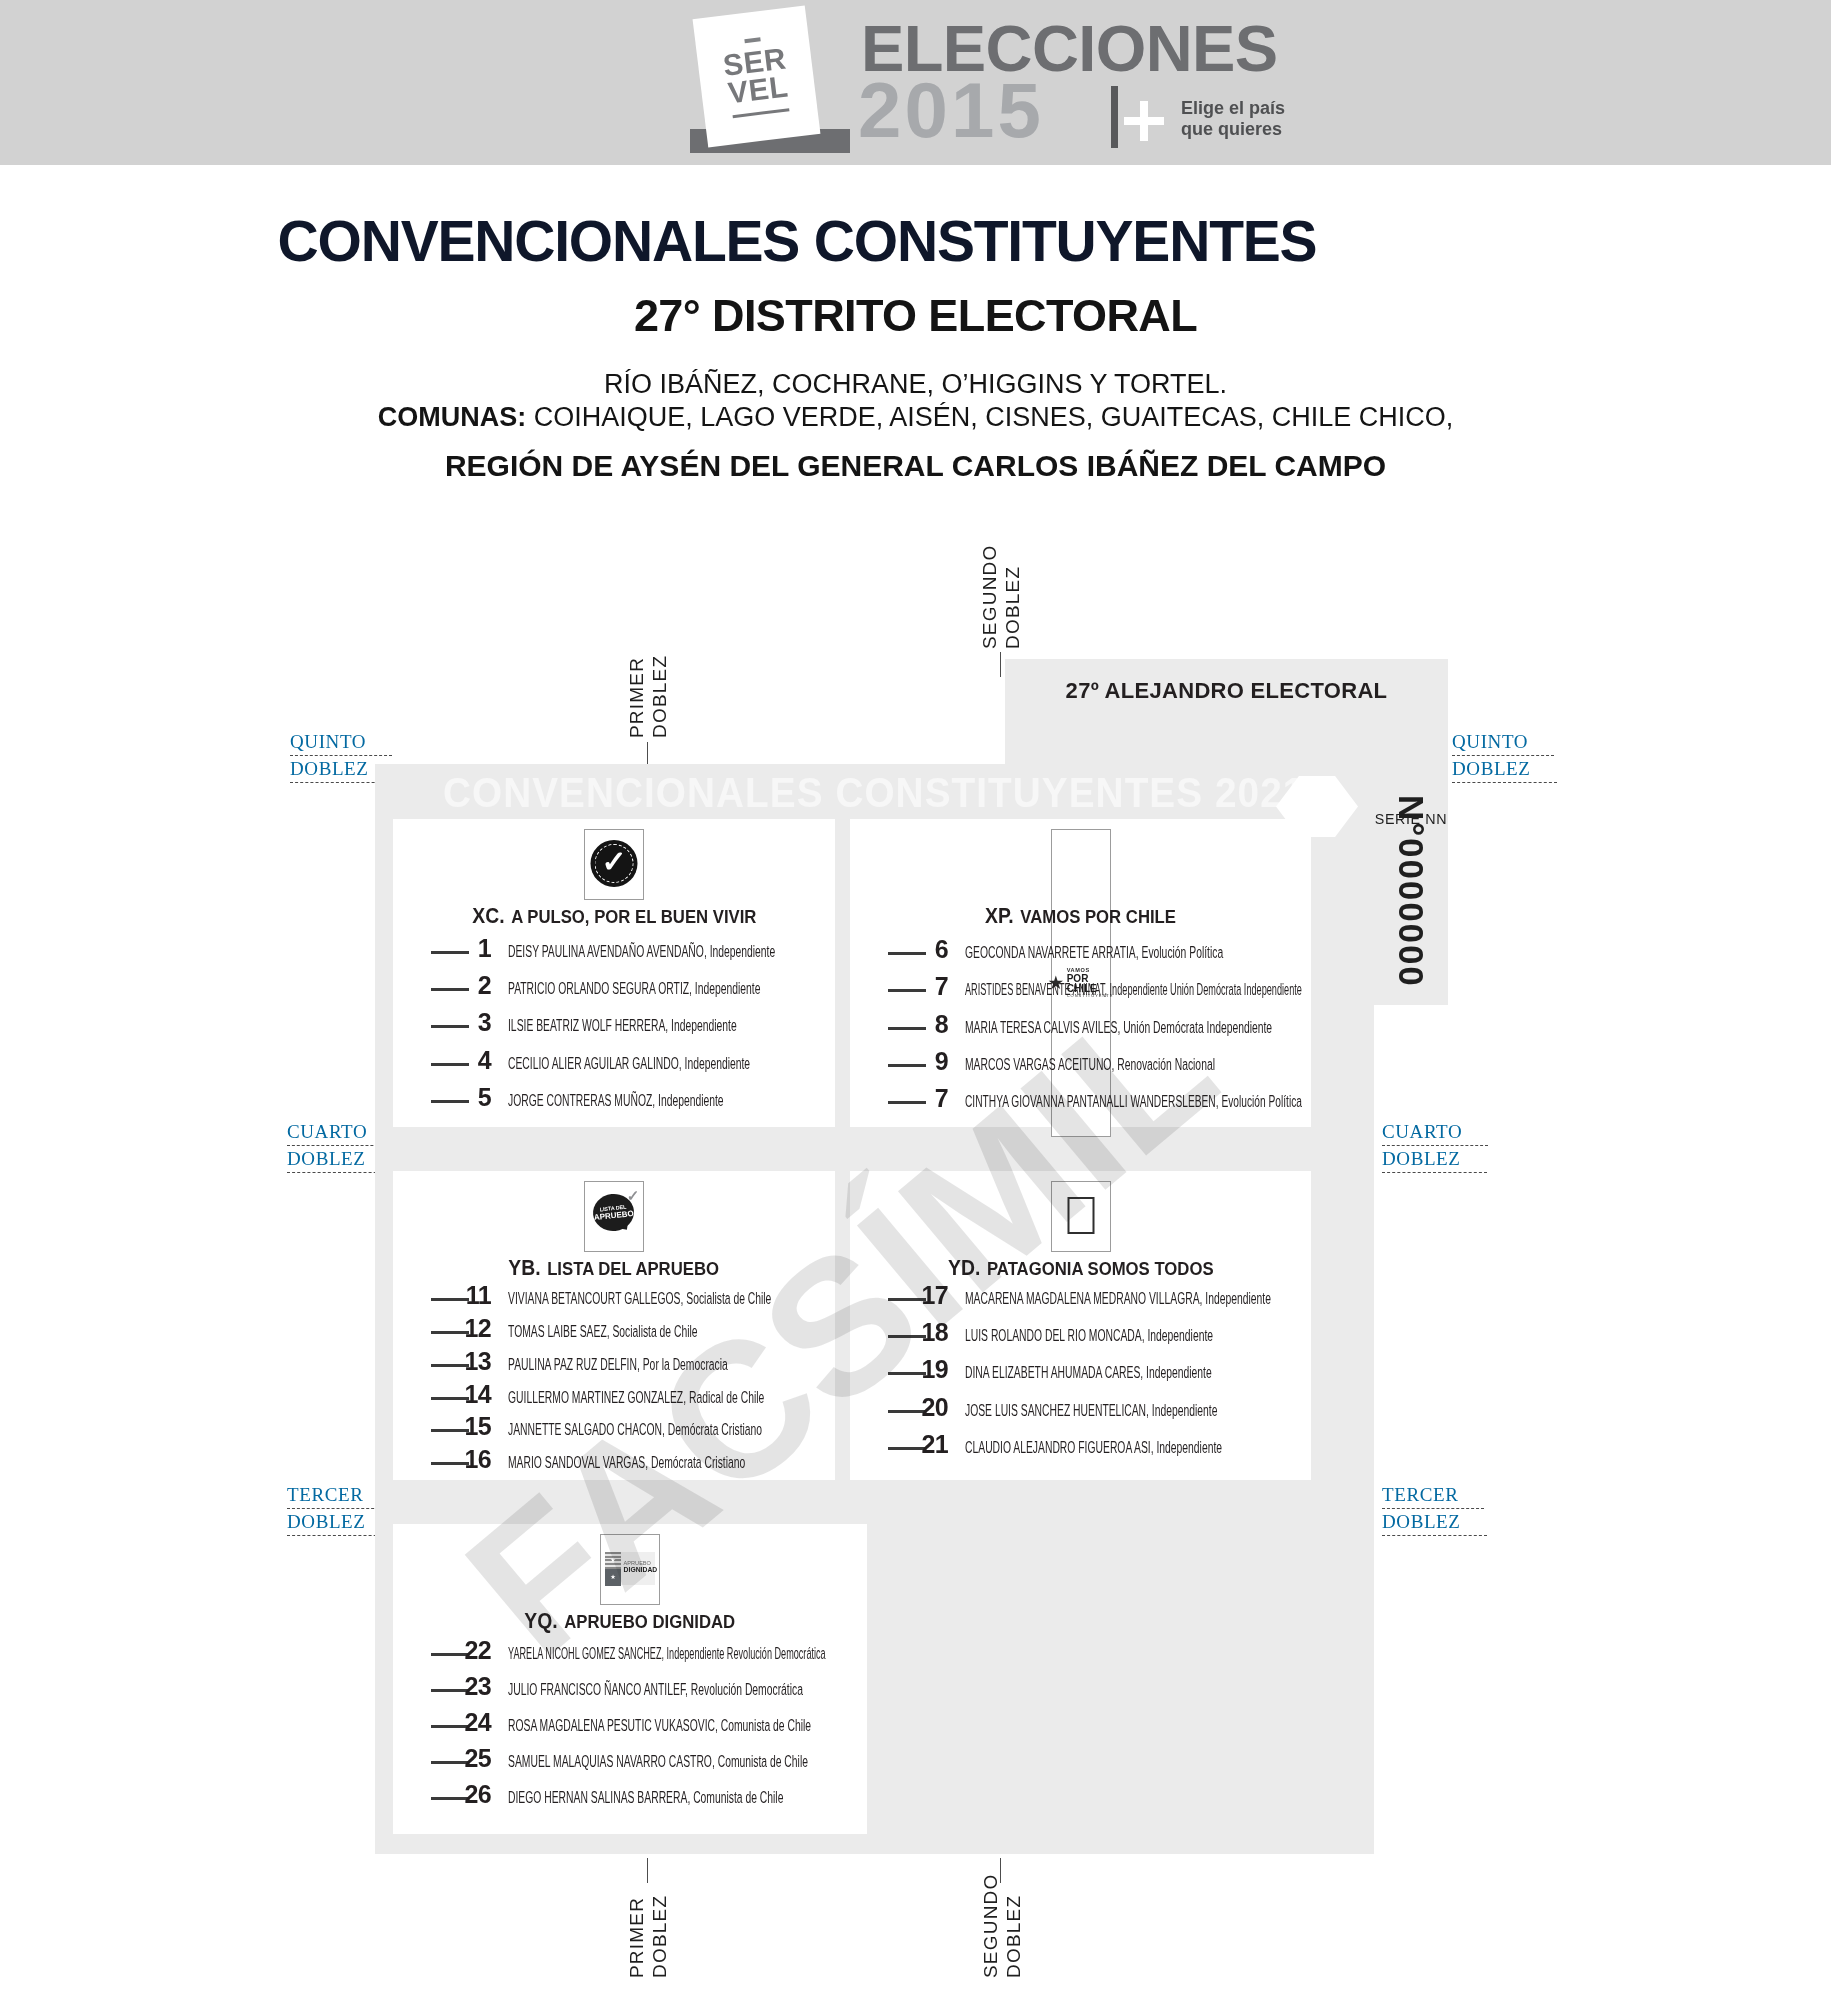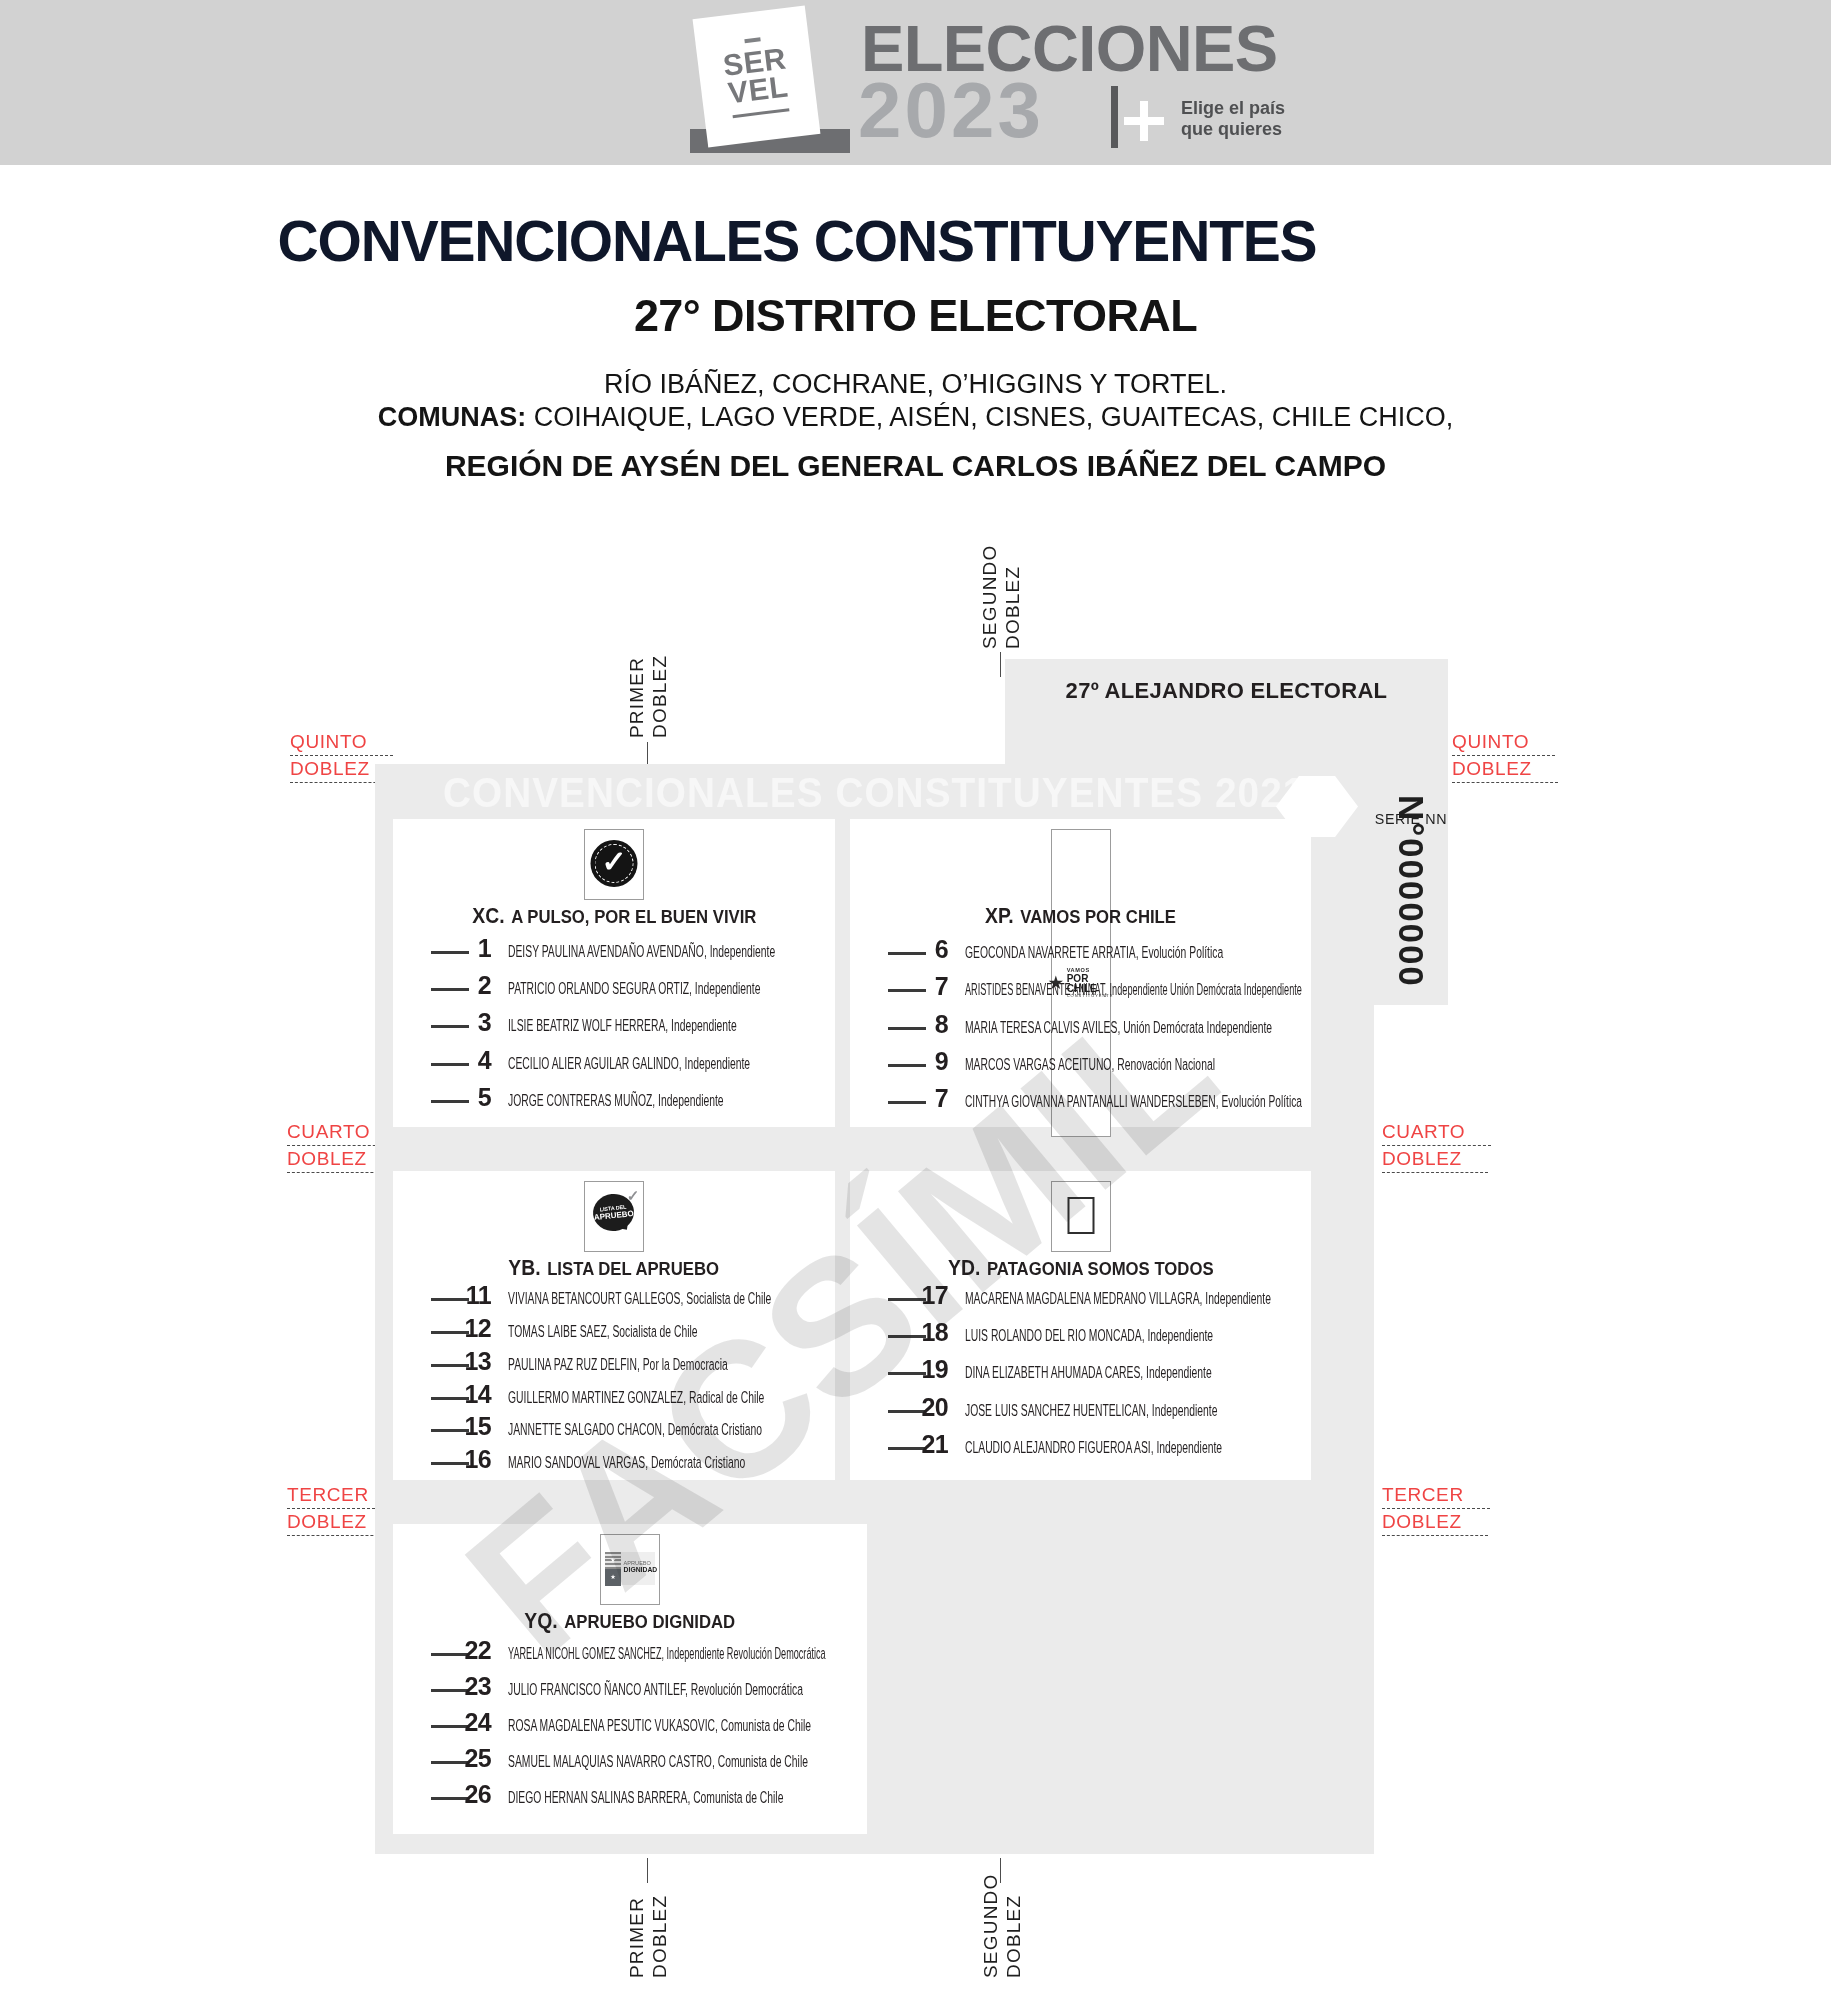--- a/index.html
+++ b/index.html
@@ -26,21 +26,21 @@
           font-size:57px;font-weight:bold;letter-spacing:-1.2px;color:#0f172a;white-space:nowrap;}
   .t-dist{position:absolute;left:0;top:290px;width:1831px;text-align:center;
           font-size:45px;font-weight:bold;letter-spacing:-0.6px;color:#141414;}
   .t-com{position:absolute;left:0;top:368px;width:1831px;text-align:center;
          font-size:27px;line-height:33px;color:#141414;}
   .t-com b{font-weight:bold;}
   .t-reg{position:absolute;left:0;top:449px;width:1831px;text-align:center;
          font-size:30px;font-weight:bold;color:#141414;}
 
   
-  .hfold{position:absolute;font-size:19px;line-height:25.4px;letter-spacing:0.6px;color:#ef4444;}
+  .hfold{position:absolute;font-size:19px;line-height:25.4px;letter-spacing:0.6px;color:#0369a1;font-family:Liberation Serif, serif;}
   .hfold .fl{display:inline-block;border-bottom:1.9px dashed #4a4a4a;padding:0 26px 0.6px 0;}
   .vfold{position:absolute;transform:rotate(-90deg);transform-origin:0 0;
          font-size:19px;line-height:23px;letter-spacing:1.2px;color:#1f1f1f;white-space:nowrap;}
   .tick{position:absolute;width:1.2px;background:#4d4d4d;}
 
   
   .distbox{position:absolute;left:1005px;top:659px;width:443px;height:105px;background:#ebebeb;
            text-align:center;font-size:22px;font-weight:bold;letter-spacing:0.3px;padding-top:18.6px;box-sizing:border-box;}
   .body{position:absolute;left:375px;top:764px;width:999px;height:1090px;background:#ebebeb;}
   .banner{position:absolute;left:375px;top:768px;width:999px;text-align:center;
@@ -118,21 +118,21 @@
 
   <div class="hdr">
     <div class="slot"></div>
     <div class="paper">
       <div class="pdash"></div>
       <div class="ptxt">SER</div>
       <div class="ptxt">VEL</div>
       <div class="pbar"></div>
     </div>
     <div class="elecciones">ELECCIONES</div>
-    <div class="y2021">2023</div>
+    <div class="y2021">2015</div>
     <div class="vbar"></div>
     <div class="plusH"></div>
     <div class="plusV"></div>
     <div class="tag">
       <div>Elige el país</div>
       <div>que quieres</div>
     </div>
   </div>
 
   <div class="t-main">CONVENCIONALES CONSTITUYENTES</div>

